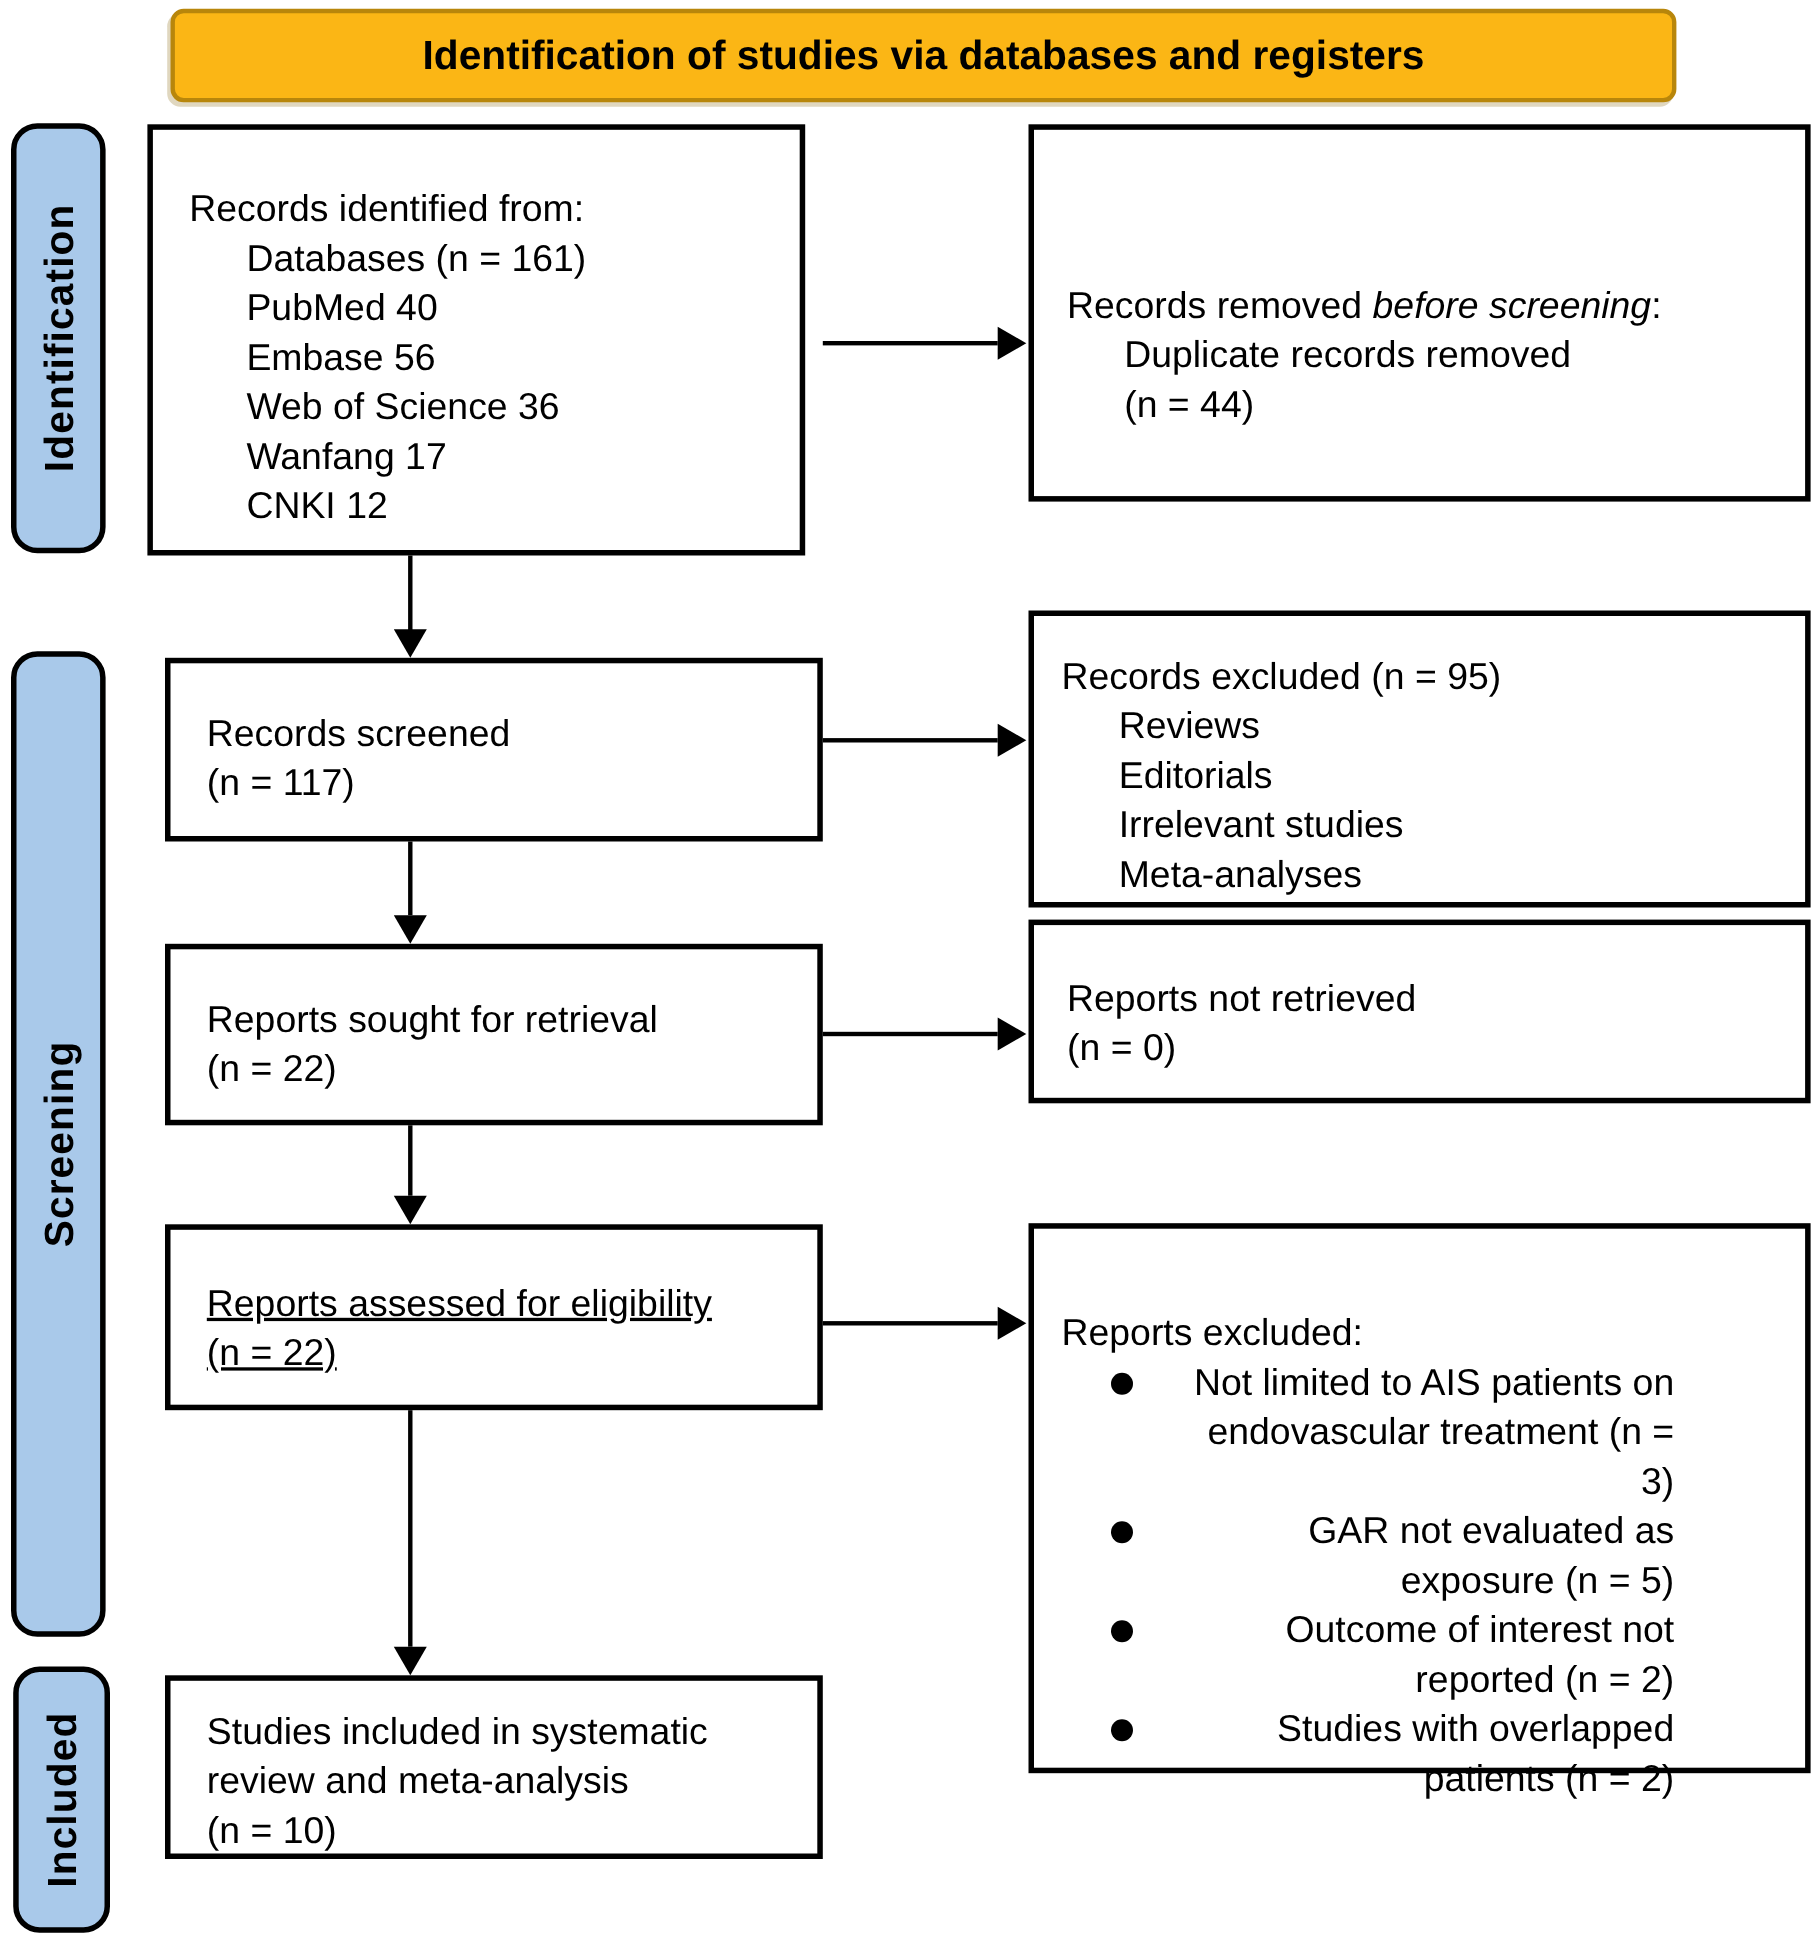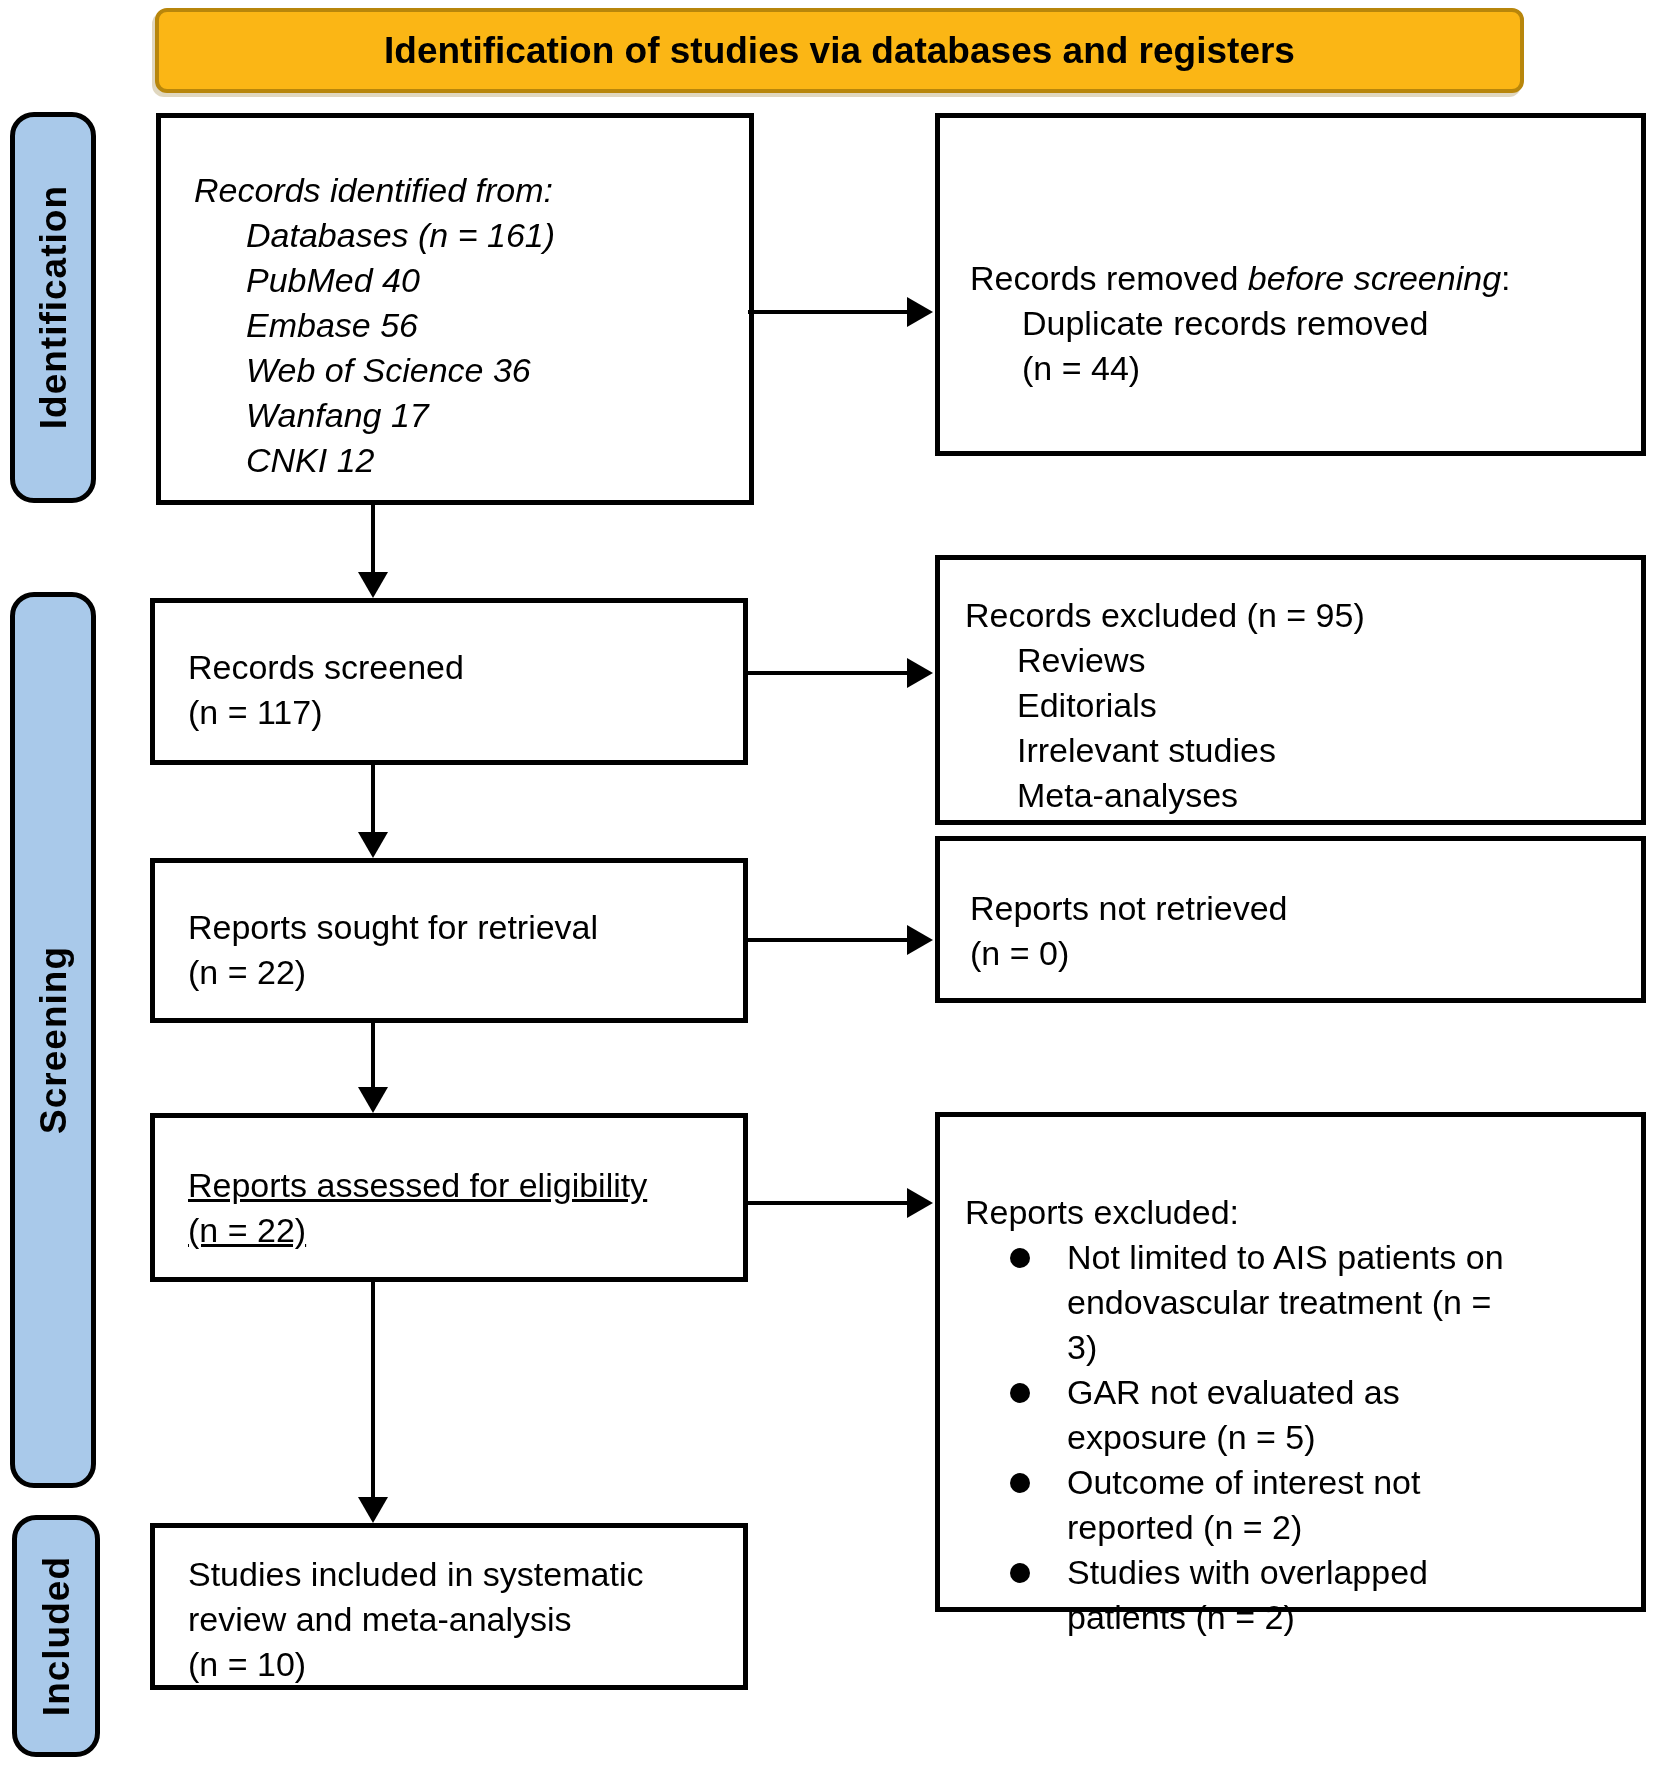--- a/index.html
+++ b/index.html
@@ -23,34 +23,34 @@
   
   .stage{position:absolute;background:var(--stage-fill);border:5px solid var(--stage-border);
          border-radius:24px;display:flex;align-items:center;justify-content:center;}
   .stage .vtext{writing-mode:vertical-rl;transform:rotate(180deg);
                 font-size:37px;font-weight:bold;letter-spacing:1px;}
   .stage-id{left:10px;top:112px;width:86px;height:391px;}
   .stage-scr{left:10px;top:592px;width:86px;height:896px;}
   .stage-inc{left:12px;top:1515px;width:88px;height:242px;}
   
   .flowbox{position:absolute;background:#ffffff;border:5px solid var(--box-border);}
-  .box-a {left:156px;top:113px;width:598px;height:392px;padding:50px 20px 0 33px;font-style:italic;}
+  .box-a {left:134px;top:113px;width:598px;height:392px;padding:50px 20px 0 33px;}
   .box-b {left:150px;top:598px;width:598px;height:167px;padding:42px 20px 0 33px;}
   .box-c {left:150px;top:858px;width:598px;height:165px;padding:42px 20px 0 33px;}
   .box-d {left:150px;top:1113px;width:598px;height:169px;padding:45px 20px 0 33px;text-decoration:underline;}
   .box-e {left:150px;top:1523px;width:598px;height:167px;padding:24px 30px 0 33px;}
   .box-a2{left:935px;top:113px;width:711px;height:343px;padding:138px 20px 0 30px;}
   .box-b2{left:935px;top:555px;width:711px;height:270px;padding:33px 20px 0 25px;}
   .box-c2{left:935px;top:836px;width:711px;height:167px;padding:45px 20px 0 30px;}
   .box-d2{left:935px;top:1112px;width:711px;height:500px;padding:73px 20px 0 25px;}
   .indent{padding-left:52px;}
   .ital{font-style:italic;}
   .box-e .line{max-width:535px;}
   
-  .bullet-row{display:flex;align-items:flex-start;padding-left:45px;}
+  .bullet-row{display:flex;align-items:flex-start;padding-left:45px;text-align:right;}
   .dot{flex:none;width:20px;height:20px;border-radius:50%;background:#000;
        margin:13px 37px 0 0;}
   .bullet-text{width:455px;}
   
   .vline{position:absolute;width:4px;background:var(--arrow);}
   .vhead{position:absolute;width:0;height:0;
          border-left:15px solid transparent;border-right:15px solid transparent;
          border-top:26px solid var(--arrow);}
   .hline{position:absolute;height:4px;background:var(--arrow);}
   .hhead{position:absolute;width:0;height:0;

